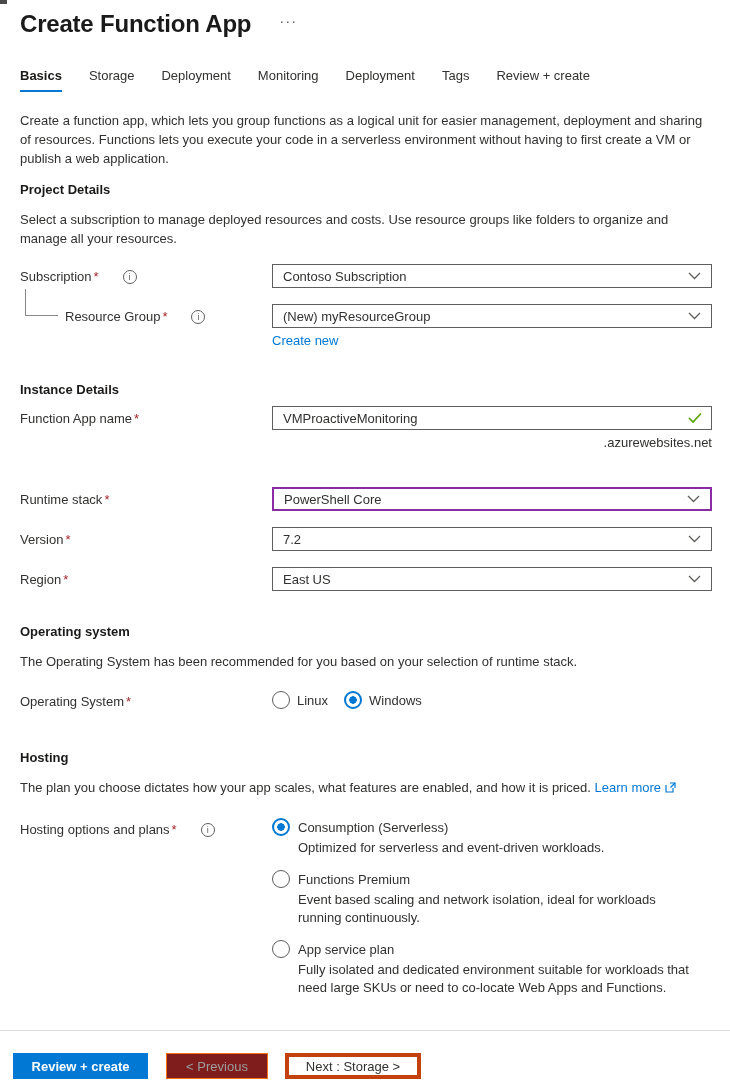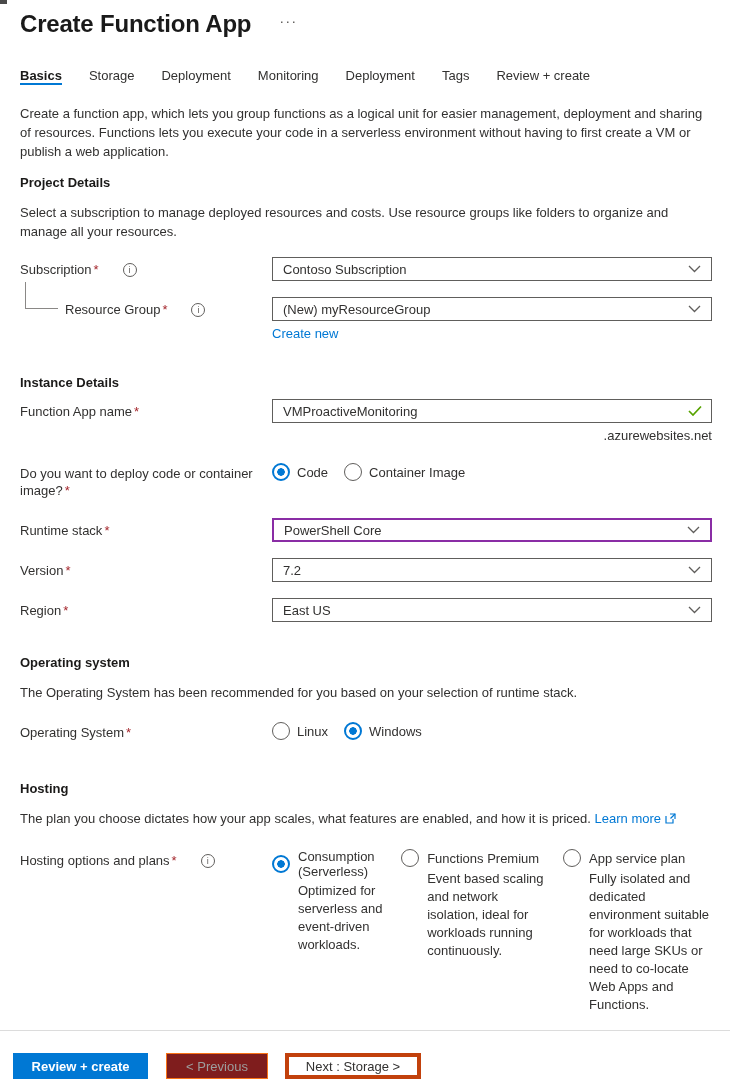--- a/index.html
+++ b/index.html
@@ -12,21 +12,21 @@
   .corner-artifact { position:absolute; left:0; top:0; width:7px; height:4px; background:#4a4a4a; }
   .page { padding:10px 18px 0 20px; }
 
   
   .page-title-row { display:flex; align-items:flex-start; }
   .page-title { font-size:24px; font-weight:700; color:#1a1a1a; letter-spacing:-0.2px; }
   .more-btn { margin-left:28px; margin-top:2px; color:#605e5c; font-size:15px; letter-spacing:1px; cursor:pointer; }
 
   
   .tabs { display:flex; gap:27px; margin-top:30px; }
-  .tab { padding-bottom:0; color:#323130; cursor:pointer; }
+  .tab { padding-bottom:7px; color:#323130; cursor:pointer; }
   .tab.active { font-weight:700; color:#1b1a19; border-bottom:2px solid #0078d4; }
 
   
   .intro { margin-top:19px; line-height:19px; max-width:712px; }
   .section-heading { margin-top:14px; font-weight:700; color:#1b1a19; }
   .section-desc { margin-top:13px; line-height:19px; max-width:712px; }
   .big-heading { font-weight:700; color:#1b1a19; font-size:13px; }
 
   
   .form-area { position:relative; }
@@ -67,21 +67,21 @@
   
   .radio-group { display:flex; gap:16px; padding-top:2px; }
   .radio-option { display:flex; align-items:center; gap:7px; cursor:pointer; }
   .radio { width:18px; height:18px; border-radius:50%; border:1px solid #605e5c; background:#fff; flex:none; }
   .radio.selected {
     border:2px solid #0078d4;
     background:radial-gradient(circle at center, #0078d4 0 3.5px, transparent 4px);
   }
 
   
-  .plan-list { display:flex; flex-direction:row; gap:13px; padding-top:1px; }
+  .plan-list { display:flex; flex-direction:column; gap:13px; padding-top:1px; }
   .plan-head { display:flex; align-items:center; gap:8px; cursor:pointer; }
   .plan-desc { margin-left:26px; margin-top:3px; line-height:18px; color:#323130; max-width:400px; } .gap16 { height:16px; }
   .gap18 { height:18px; } .gap19 { height:19px; } .gap33 { height:33px; }
   .gap34 { height:34px; } .gap40 { height:40px; }
   .gap9 { height:9px; }
 
   
   .footer {
     position:absolute; left:0; right:0; top:1030px; bottom:0;
     border-top:1px solid #dcdcdc; background:#fff; padding:22px 0 0 13px;
@@ -182,37 +182,20 @@
               <path d="M1 5.5 L5 9.5 L13 1" fill="none" stroke="#57a300" stroke-width="1.7"></path>
             </svg>
         </span>
       </div>
       <div class="field-suffix">.azurewebsites.net</div>
     </div>
   </div>
 
   <div class="gap18"></div>
 
-  <div class="form-row">
-    <div class="label-col" style="width:252px;">
-      <span class="lbl" style="max-width:250px;"><span>Do you want to deploy code or container image?</span><span class="req">*</span></span>
-    </div>
-    <div class="field-col">
-      <div class="radio-group">
-        <span class="radio-option">
-          <span class="radio selected"></span>
-          <span>Code</span>
-        </span>
-        <span class="radio-option">
-          <span class="radio"></span>
-          <span>Container Image</span>
-        </span>
-      </div>
-    </div>
-  </div>
 
   <div class="gap19"></div>
 
   <div class="form-row">
     <div class="label-col">
       <span class="lbl"><span>Runtime stack</span><span class="req">*</span></span>
     </div>
     <div class="field-col">
       <div class="select focused">
         <span>PowerShell Core</span>

